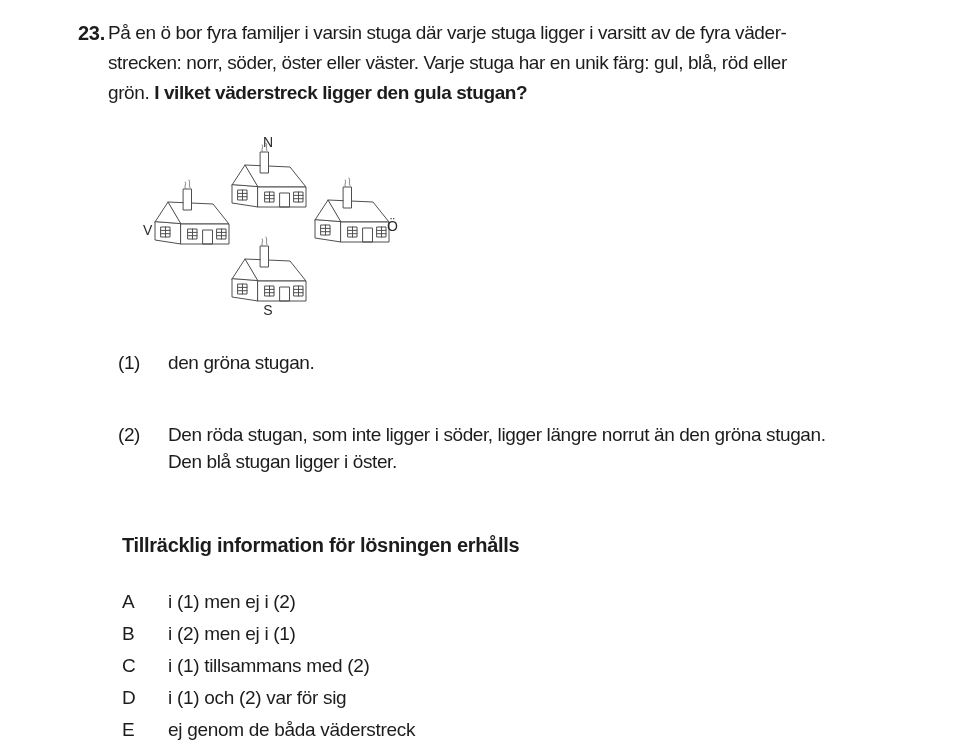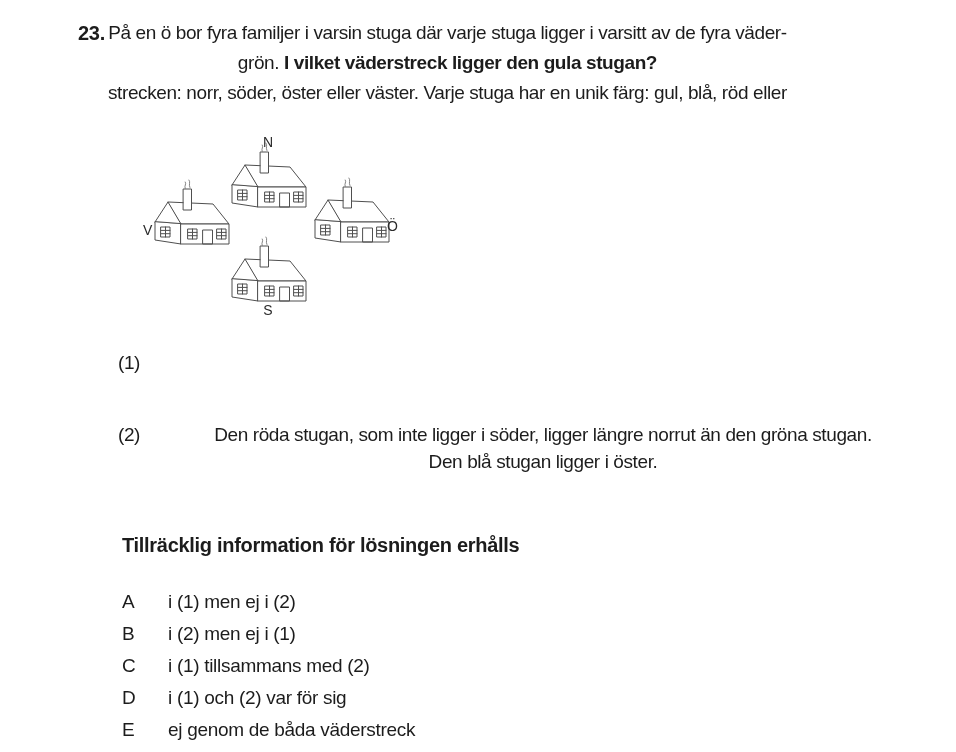--- a/index.html
+++ b/index.html
@@ -11,21 +11,20 @@
     font-family: "Liberation Sans", sans-serif;
     color: #1c1c1c;
     overflow: hidden;
   }
   .abs { position: absolute; }
   .body-text {
     font-size: 19px;
     letter-spacing: -0.4px;
     line-height: 30px;
     white-space: nowrap;
-    text-align: center;
   }
   .stmt-text { line-height: 27px; }
   .b { font-weight: 700; }
   .qnum {
     font-size: 20px;
     font-weight: 700;
     letter-spacing: -0.3px;
   }
   .heading {
     font-size: 20px;
@@ -57,22 +56,22 @@
 </style>
 </head>
 <body>
 
 <div id="page">
 
   <div class="abs qnum" style="left:78px; top:22px;">23.</div>
 
   <div class="abs body-text" style="left:108px; top:18px;">
     <div>På en ö bor fyra familjer i varsin stuga där varje stuga ligger i varsitt av de fyra väder-</div>
+    <div>strecken: norr, söder, öster eller väster. Varje stuga har en unik färg: gul, blå, röd eller</div>
     <div><span>grön. </span><span class="b">I vilket väderstreck ligger den gula stugan?</span></div>
-    <div>strecken: norr, söder, öster eller väster. Varje stuga har en unik färg: gul, blå, röd eller</div>
   </div>
 
   <svg id="diagram" class="abs" style="left:135px; top:125px;" width="280" height="195" viewBox="0 0 280 195">
     <defs>
       <g id="win6">
         <rect x="0" y="0" width="9" height="10"></rect>
         <line x1="4.5" y1="0" x2="4.5" y2="10"></line>
         <line x1="0" y1="3.4" x2="9" y2="3.4"></line>
         <line x1="0" y1="6.7" x2="9" y2="6.7"></line>
       </g>
@@ -98,20 +97,21 @@
 
     <text x="133" y="22" text-anchor="middle">N</text>
     <text x="8" y="110" text-anchor="start">V</text>
     <text x="252" y="106" text-anchor="start">Ö</text>
     <text x="133" y="190" text-anchor="middle">S</text>
   </svg>
 
   <div class="abs body-text stmt-text" style="left:118px; top:349px; width:800px;">
     <span class="stmt-label">(1)</span>
     <div style="margin-left:50px;">
+      <div>den gröna stugan.</div>
     </div>
   </div>
 
   <div class="abs body-text stmt-text" style="left:118px; top:421px; width:800px;">
     <span class="stmt-label">(2)</span>
     <div style="margin-left:50px;">
       <div>Den röda stugan, som inte ligger i söder, ligger längre norrut än den gröna stugan.</div>
       <div>Den blå stugan ligger i öster.</div>
     </div>
   </div>

